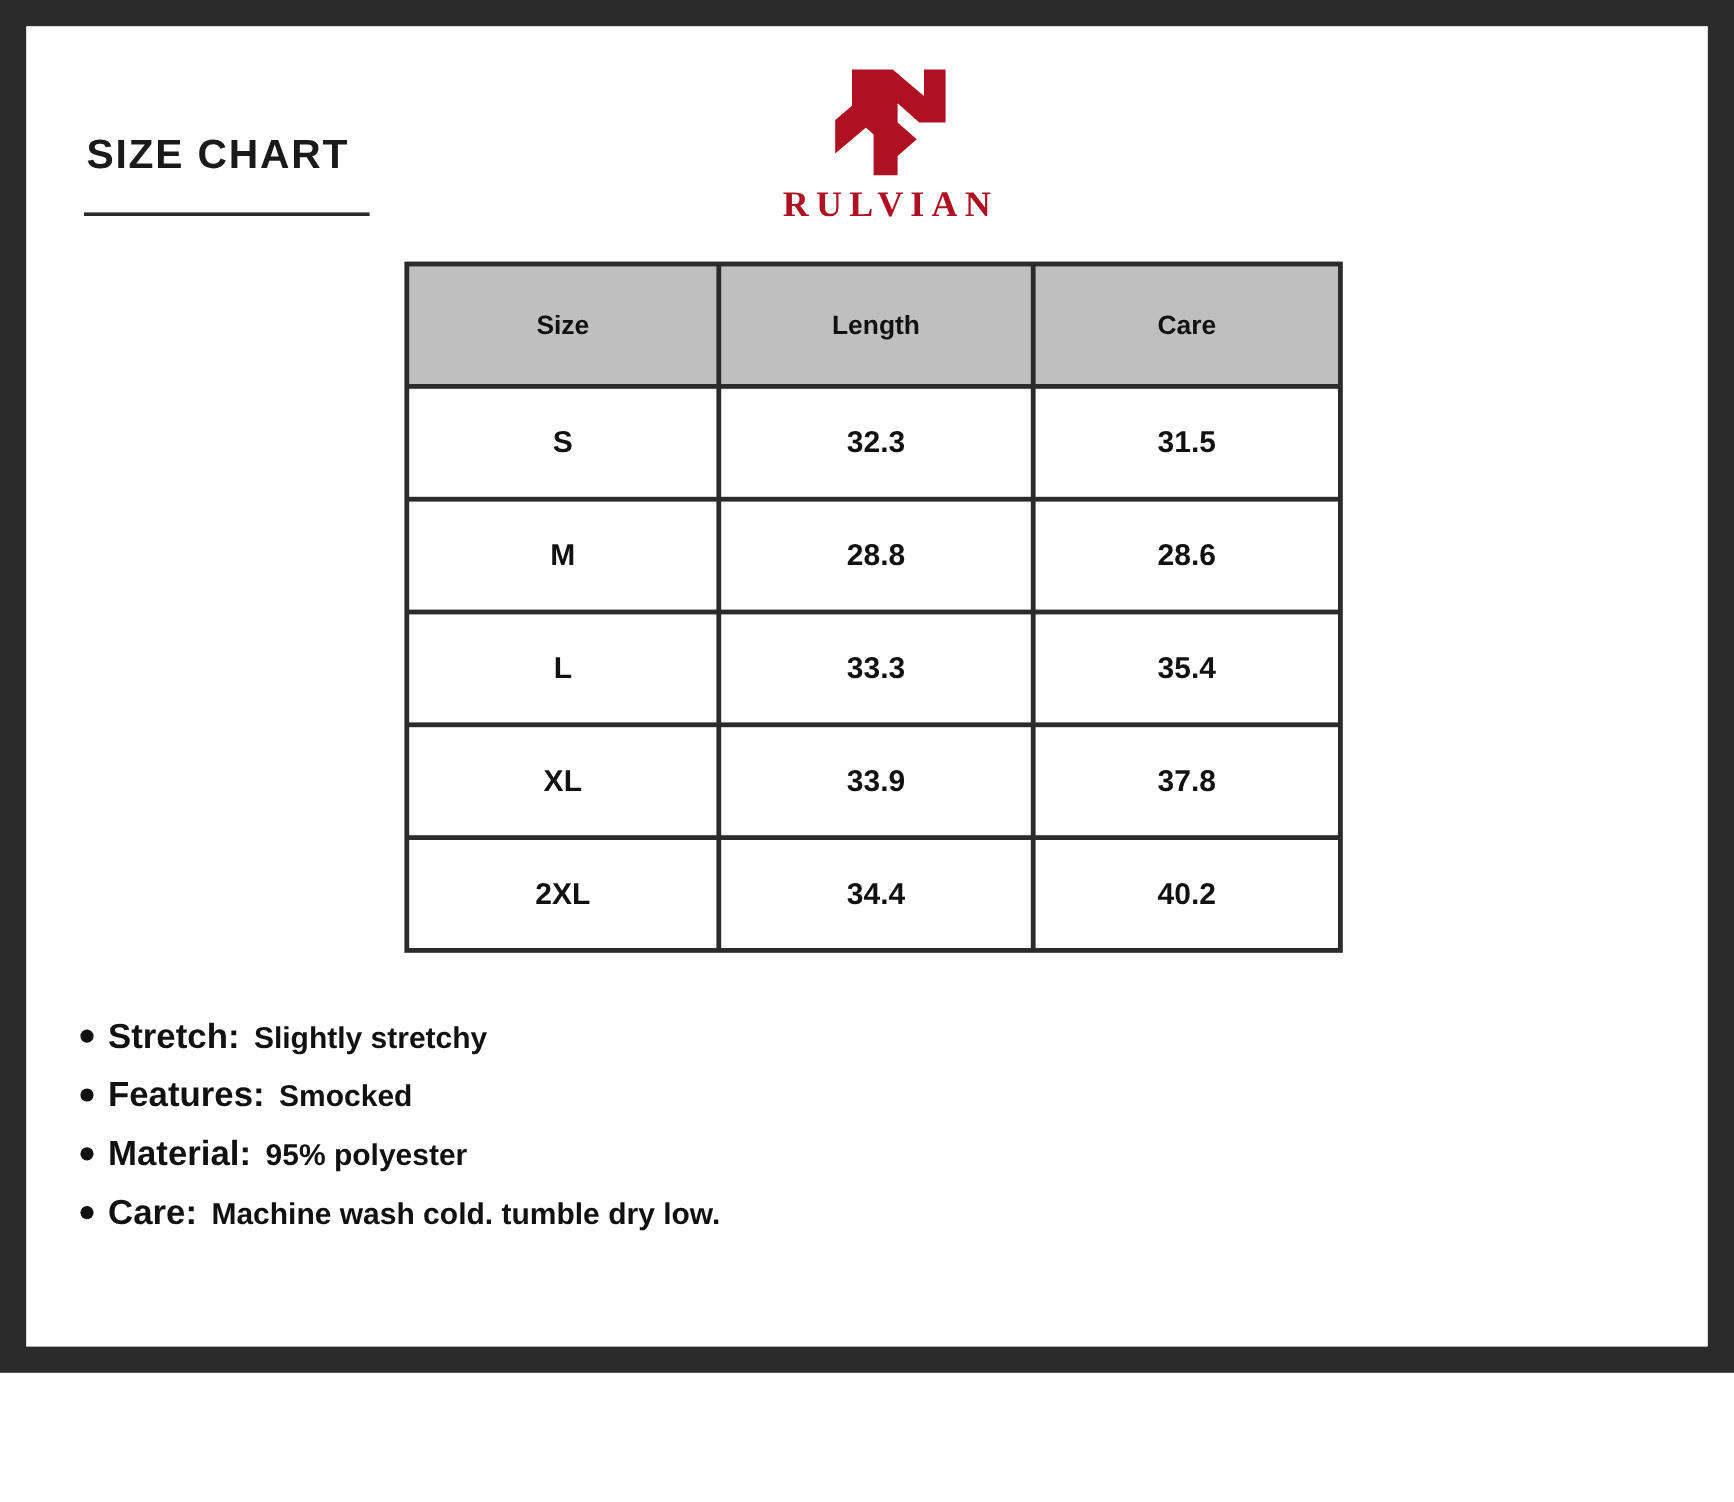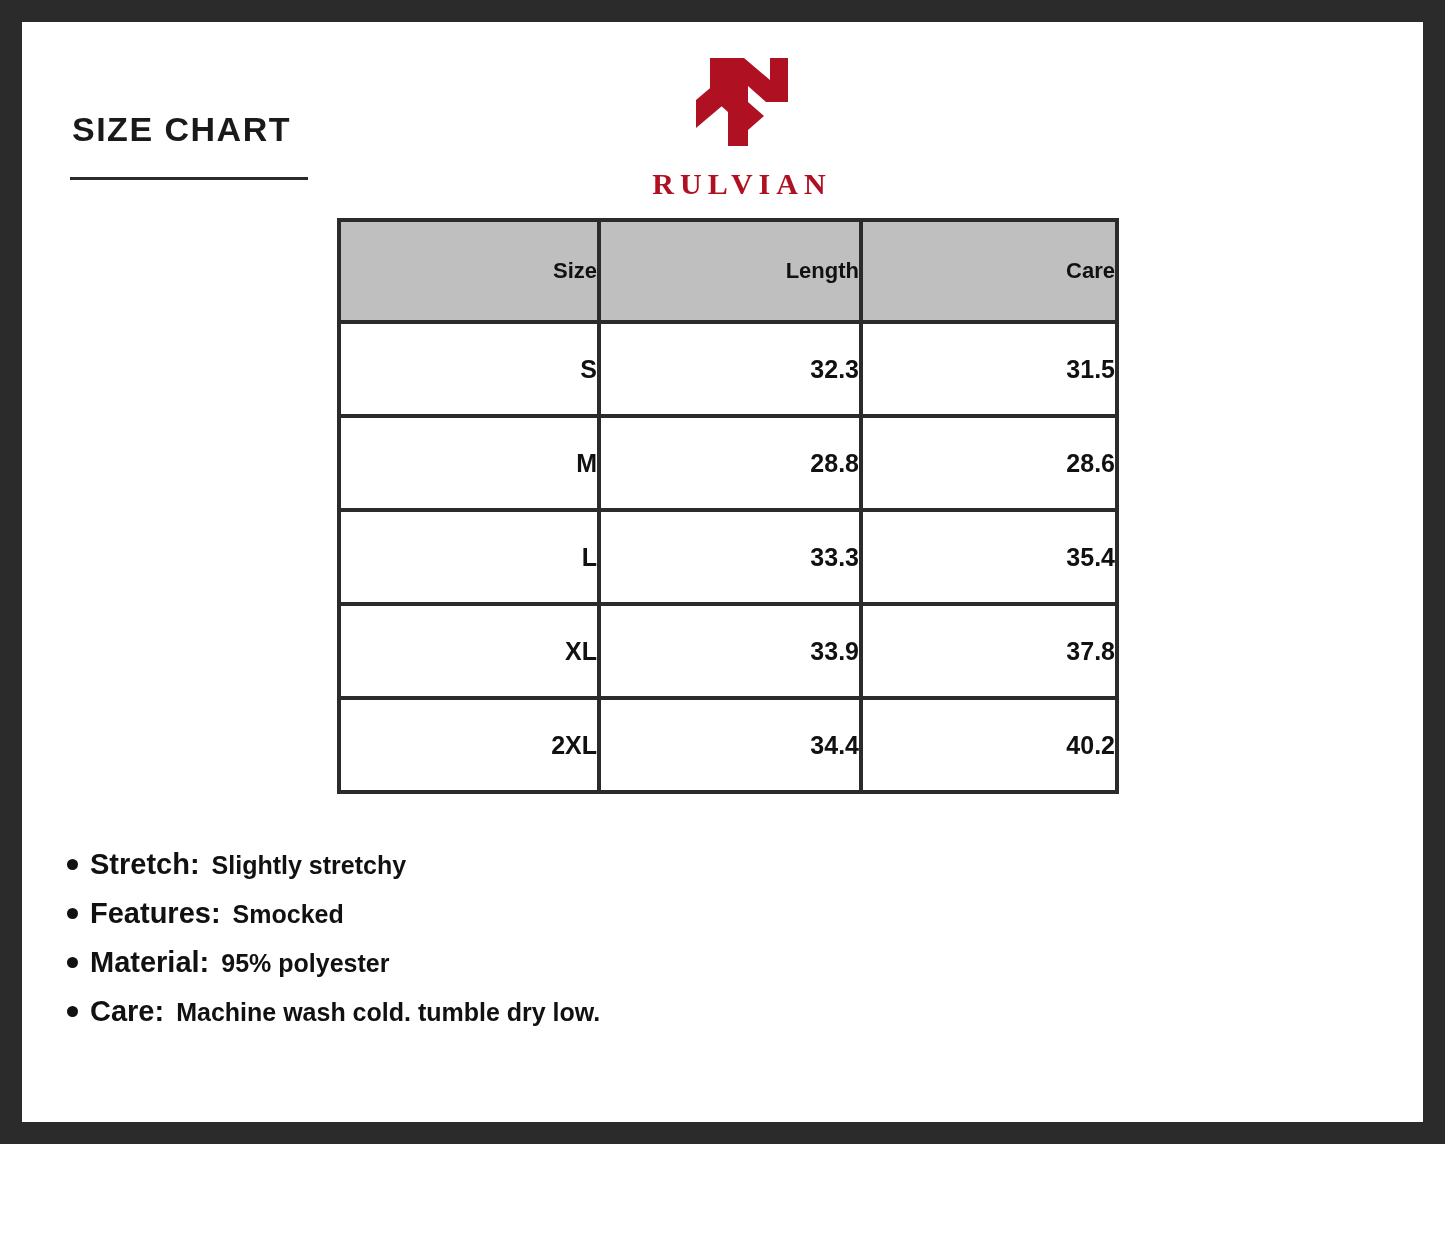--- a/index.html
+++ b/index.html
@@ -59,21 +59,21 @@
     width: 240px;
     text-align: center;
   }
   .logo-mark {
     width: 132px;
     height: 104px;
     margin: 0 auto;
     display: block;
   }
   .logo-word {
-    margin-top: 13px;
+    margin-top: 0;
     font-size: 30px;
     font-weight: bold;
     letter-spacing: 6px;
     color: #b01122;
     font-family: "Liberation Serif", serif;
   }
 
   
   .table-wrap {
     position: absolute;
@@ -83,21 +83,21 @@
   }
   table.size-table {
     border-collapse: separate;
     border-spacing: 4px;
     background: #2b2b2b;
     width: 770px;
     table-layout: fixed;
   }
   table.size-table td, table.size-table th {
     height: 90px;
-    text-align: right;
+    text-align: center;
     vertical-align: middle;
     font-size: 25px;
     font-weight: bold;
     color: #111111;
     background: #ffffff;
     padding: 0;
   }
   table.size-table th {
     background: #bfbfbf;
     height: 98px;

